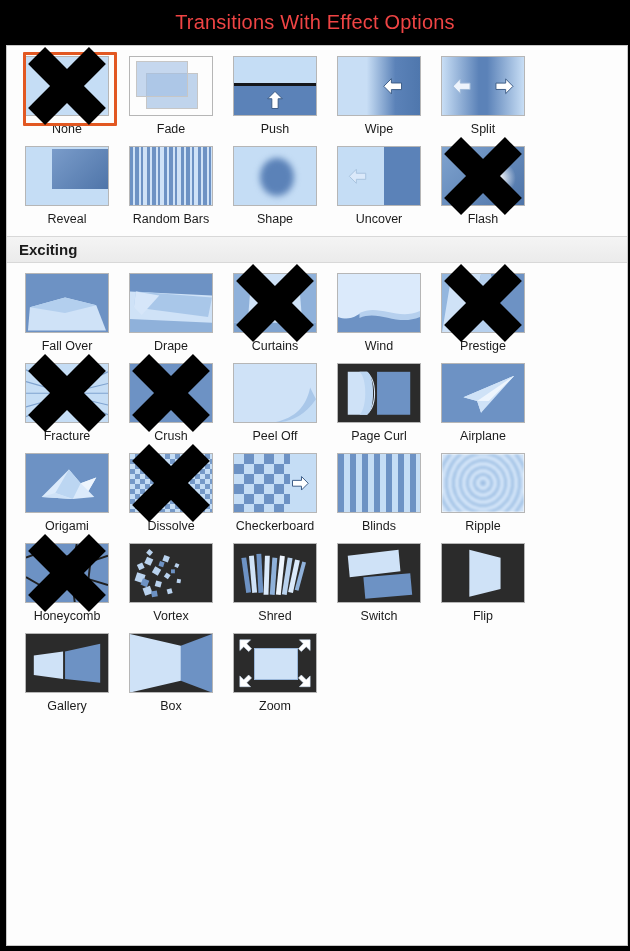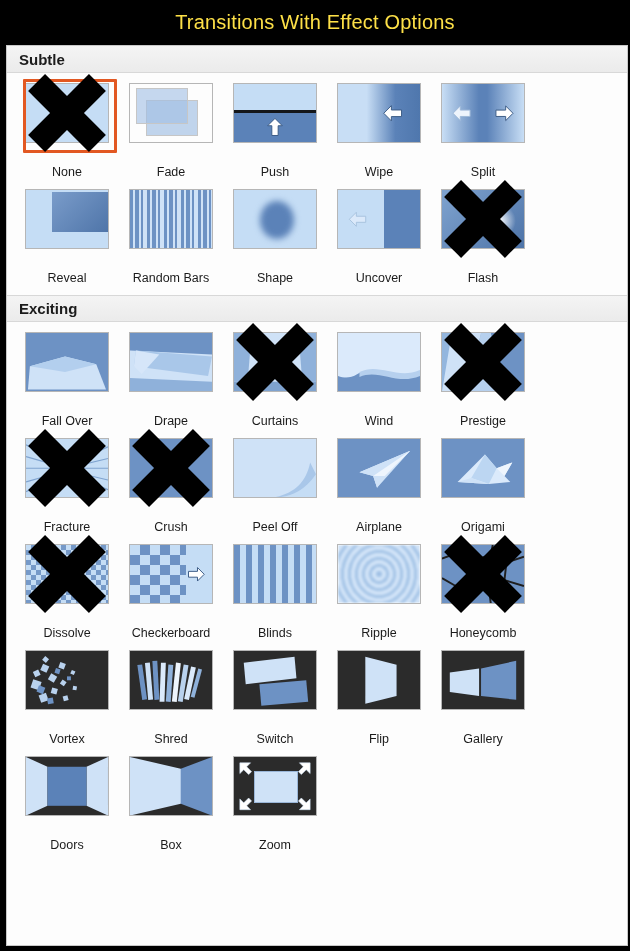--- a/index.html
+++ b/index.html
@@ -15,21 +15,21 @@
     position:relative;
     width:630px; height:951px;
     background:#000;
   }
   #titlebar{
     height:44px;
     display:flex; align-items:center; justify-content:center;
     background:#000;
   }
   #titlebar .title{
-    color:#fde047;
+    color:#ef4444;
     font-size:20px;
     font-weight:400;
     letter-spacing:.2px;
   }
 
   #gallery{
     position:absolute;
     left:6px; top:45px;
     width:622px; height:901px;
     background:#fdfdfd;
@@ -83,21 +83,21 @@
   .cell.selected .thumbwrap::before{
     content:"";
     position:absolute;
     left:0; top:-2px;
     width:88px; height:68px;
     border:3px solid #e25822;
     border-radius:1px;
     z-index:6;
   }
   .caption{
-    margin-top:20px;
+    margin-top:4px;
     font-size:12.5px;
     color:#1b1b1b;
     text-align:center;
     line-height:14px;
     white-space:nowrap;
   }
 
   
   .xmark{
     position:absolute;
@@ -172,23 +172,20 @@
 <body>
 
 <div id="app">
 
   <div id="titlebar">
     <div class="title">Transitions With Effect Options</div>
   </div>
 
   <div id="gallery">
 
-  <div class="section-header">
-        <div class="label">Subtle</div>
-      </div>
       <div class="grid">
         <div class="cell selected">
           <div class="thumbwrap">
             <div class="thumb">
               <div class="fill lt"></div>
             </div>
             <div class="xmark">
               <span class="a"></span>
               <span class="b"></span>
             </div>
@@ -416,20 +413,35 @@
           <div class="thumbwrap">
             <div class="thumb">
               <div class="fill lt"></div>
               <svg class="fill" viewBox="0 0 84 60" preserveAspectRatio="none">
                 <path d="M0,0 L84,0 L84,36 C70,56 54,60 40,60 L0,60 Z" fill="#cfe2f7"></path>
                 <path d="M84,36 C70,56 54,60 40,60 C62,56 74,44 78,24 Z" fill="#a9c7e9"></path>
               </svg>
             </div>
           </div>
           <div class="caption">Peel Off</div>
+        </div>
+        <div class="cell">
+          <div class="thumbwrap">
+            <div class="thumb">
+              <div class="fill blk"></div>
+              <div class="sq" style="left:6px;top:6px;width:72px;height:48px;background:#2b2b2b"></div>
+              <svg class="fill" viewBox="0 0 84 60" preserveAspectRatio="none">
+                <rect x="40" y="8" width="34" height="44" fill="#6d92c4"></rect>
+                <path d="M10,8 L30,8 L30,52 L10,52 Z" fill="#cfe2f7"></path>
+                <path d="M28,8 C40,14 40,46 28,52 C34,50 38,42 38,30 C38,18 34,10 28,8 Z" fill="#dbeafb"></path>
+                <path d="M30,8 C38,12 38,48 30,52 L22,52 C30,46 30,14 22,8 Z" fill="#bcd6f2"></path>
+              </svg>
+            </div>
+          </div>
+          <div class="caption">Page Curl</div>
         </div>
         <div class="cell">
           <div class="thumbwrap">
             <div class="thumb">
               <div class="fill md"></div>
               <svg class="fill" viewBox="0 0 84 60" preserveAspectRatio="none">
                 <path d="M74,12 L22,34 L36,38 L40,50 L48,38 Z" fill="#dbeafb"></path>
                 <path d="M22,34 L74,12 L40,50 L36,38 Z" fill="#cfe2f7"></path>
                 <path d="M36,38 L74,12 L48,38 Z" fill="#eef5fd"></path>
               </svg>
@@ -598,34 +610,20 @@
                 <path d="M8,22 L38,18 L38,46 L8,42 Z" fill="#cfe2f7"></path>
                 <path d="M40,18 L76,10 L76,50 L40,46 Z" fill="#6d92c4"></path>
               </svg>
             </div>
           </div>
           <div class="caption">Gallery</div>
         </div>
         <div class="cell">
           <div class="thumbwrap">
             <div class="thumb">
-              <div class="fill blk"></div>
-              <svg class="fill" viewBox="0 0 84 60" preserveAspectRatio="none">
-                <path d="M0,0 L84,0 L84,60 L0,60 Z" fill="#2b2b2b"></path>
-                <path d="M0,0 L22,10 L22,50 L0,60 Z" fill="#cfe2f7"></path>
-                <path d="M84,0 L62,10 L62,50 L84,60 Z" fill="#cfe2f7"></path>
-                <rect x="22" y="10" width="40" height="40" fill="#5b82b8"></rect>
-              </svg>
-            </div>
-          </div>
-          <div class="caption">Doors</div>
-        </div>
-        <div class="cell">
-          <div class="thumbwrap">
-            <div class="thumb">
               <div class="fill lt"></div>
               <svg class="fill" viewBox="0 0 84 60" preserveAspectRatio="none">
                 <path d="M0,0 L84,0 L84,60 L0,60 Z" fill="#cfe2f7"></path>
                 <path d="M52,0 L84,0 L84,60 L52,60 Z" fill="#6d92c4"></path>
                 <path d="M0,0 L52,12 L52,48 L0,60 Z" fill="#cfe2f7"></path>
                 <path d="M52,12 L84,0 L84,60 L52,48 Z" fill="#6d92c4"></path>
                 <path d="M0,0 L52,12 L84,0 Z" fill="#2b2b2b"></path>
                 <path d="M0,60 L52,48 L84,60 Z" fill="#2b2b2b"></path>
               </svg>
             </div>

